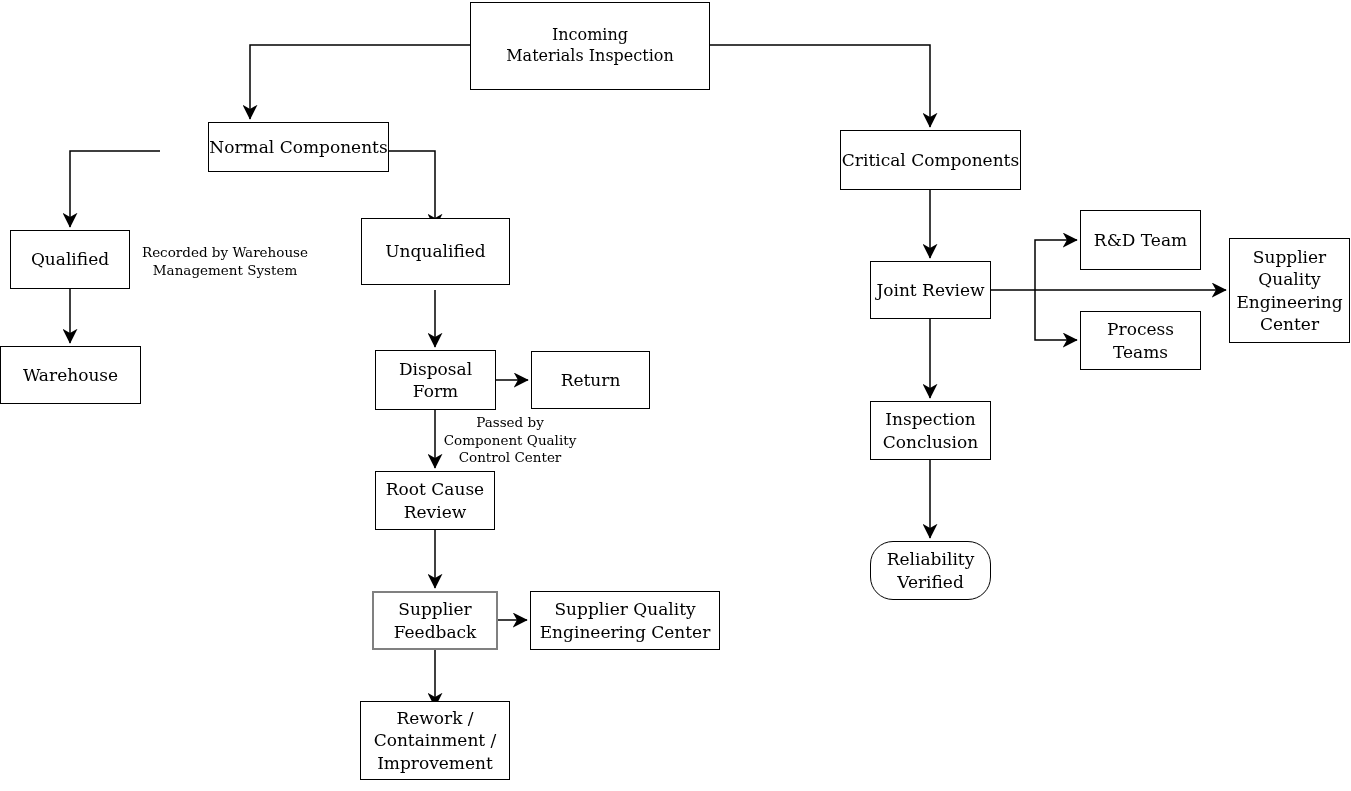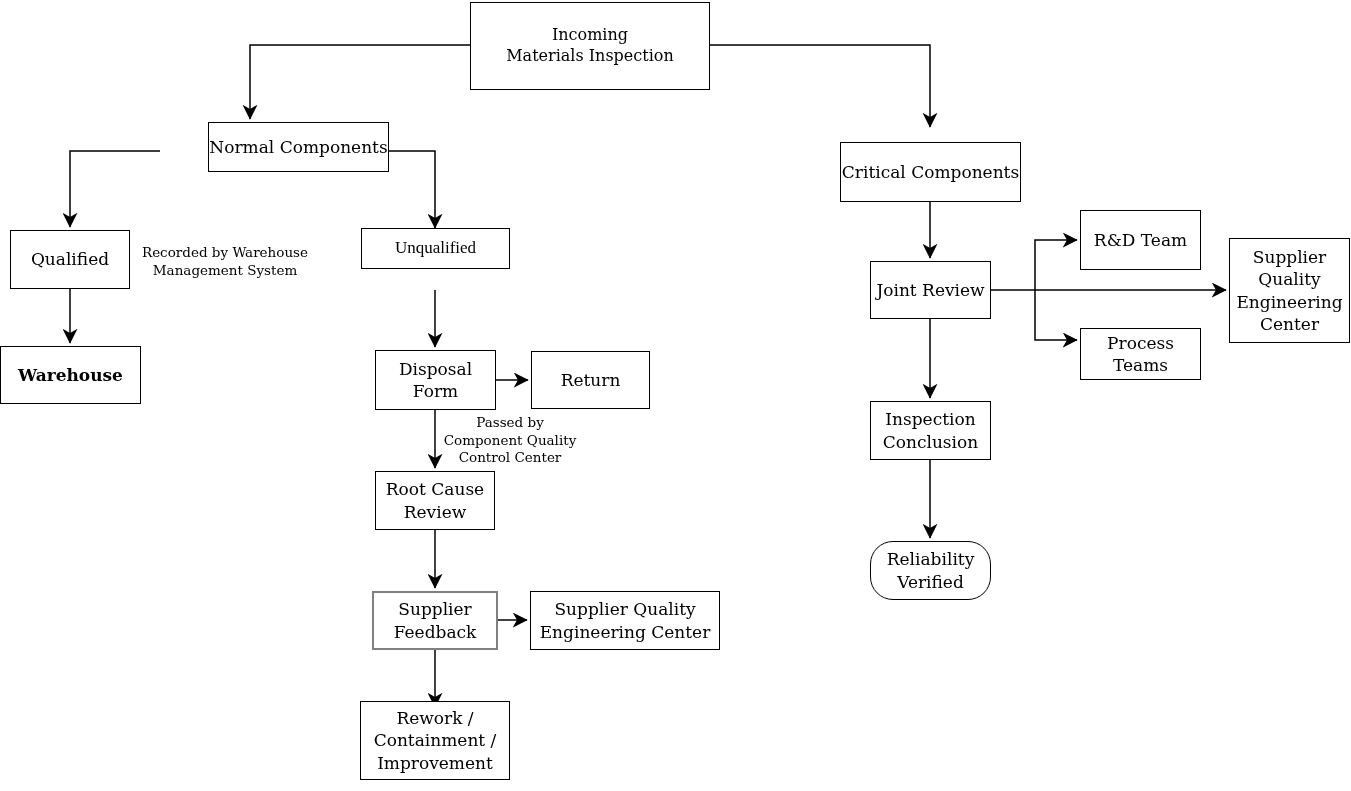--- a/index.html
+++ b/index.html
@@ -87,23 +87,23 @@
   <div class="node title-node" style="left:470px; top:2px; width:240px; height:88px;">Incoming
 Materials Inspection</div>
 
   <div class="node" style="left:160px; top:122px; width:181px; height:50px;margin-left:48px;">Normal Components</div>
 
   <div class="node" style="left:10px; top:230px; width:120px; height:59px;">Qualified</div>
 
   <div class="annotation" style="left:124px; top:244px; width:202px;">Recorded by Warehouse
 Management System</div>
 
-  <div class="node" style="left:0px; top:346px; width:141px; height:58px;font-weight:bold;">Warehouse</div>
+  <div class="node" style="left:0px; top:346px; width:141px; height:58px;">Warehouse</div>
 
-  <div class="node" style="left:361px; top:228px; width:149px; height:41px;font-family:Liberation Serif, serif;">Unqualified</div>
+  <div class="node" style="left:361px; top:218px; width:149px; height:67px;">Unqualified</div>
 
   <div class="node" style="left:375px; top:350px; width:121px; height:60px;">Disposal
 Form</div>
 
   <div class="node" style="left:531px; top:351px; width:119px; height:58px;">Return</div>
 
   <div class="annotation" style="left:430px; top:414px; width:160px;">Passed by
 Component Quality
 Control Center</div>
 
@@ -113,27 +113,27 @@
   <div class="node highlight" style="left:372px; top:591px; width:126px; height:59px;">Supplier
 Feedback</div>
 
   <div class="node" style="left:530px; top:591px; width:190px; height:59px;">Supplier Quality
 Engineering Center</div>
 
   <div class="node" style="left:360px; top:701px; width:150px; height:79px;">Rework /
 Containment /
 Improvement</div>
 
-  <div class="node" style="left:840px; top:130px; width:181px; height:60px;margin-top:12px;">Critical Components</div>
+  <div class="node" style="left:840px; top:130px; width:181px; height:60px;">Critical Components</div>
 
   <div class="node" style="left:870px; top:261px; width:121px; height:58px;">Joint Review</div>
 
   <div class="node" style="left:1080px; top:210px; width:121px; height:60px;">R&amp;D Team</div>
 
-  <div class="node" style="left:1080px; top:328px; width:121px; height:52px;">Process
+  <div class="node" style="left:1080px; top:311px; width:121px; height:59px;">Process
 Teams</div>
 
   <div class="node" style="left:1229px; top:238px; width:121px; height:105px;">Supplier
 Quality
 Engineering
 Center</div>
 
   <div class="node" style="left:870px; top:401px; width:121px; height:59px;">Inspection
 Conclusion</div>
 

